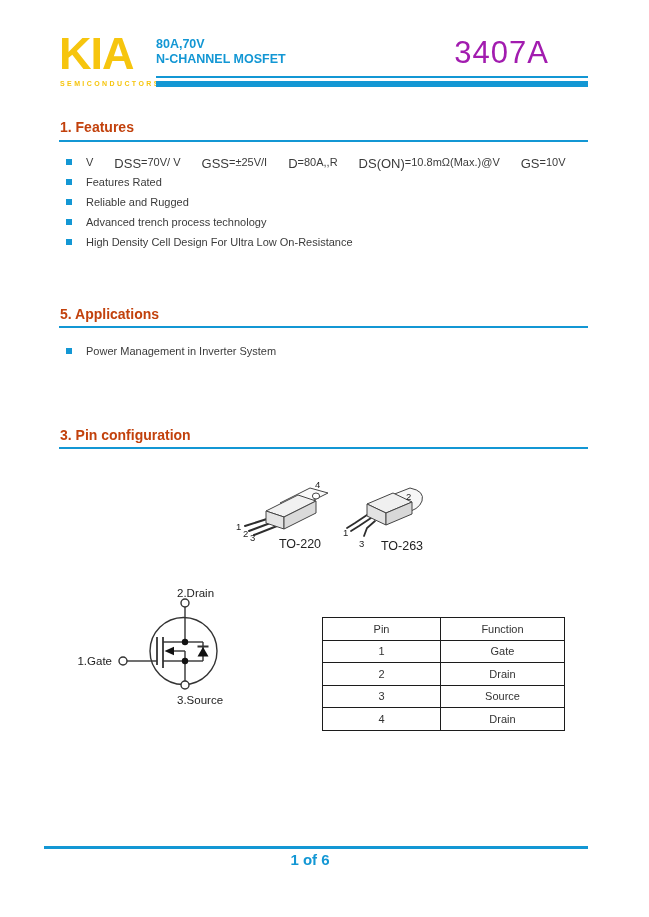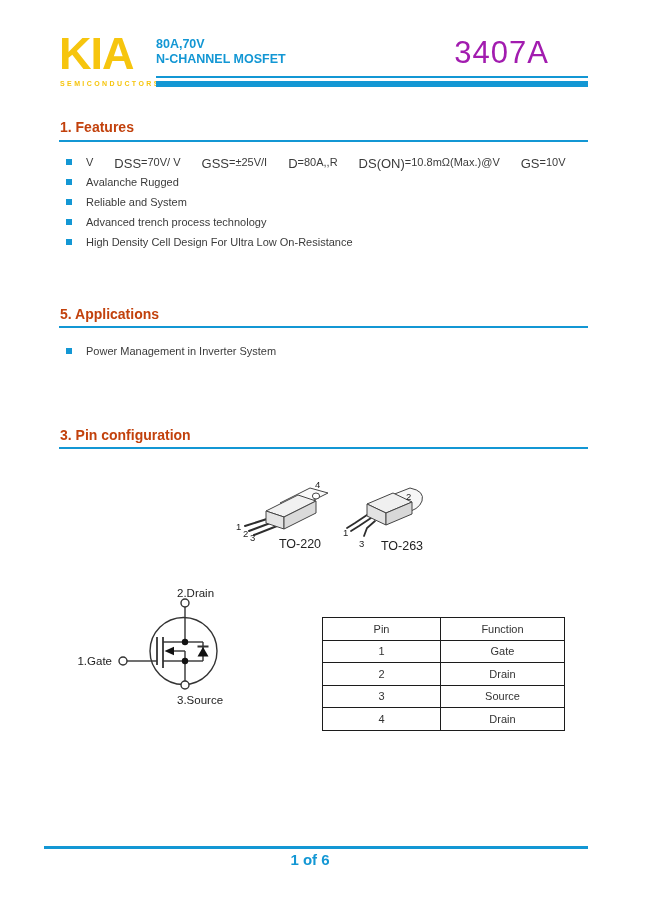--- a/index.html
+++ b/index.html
@@ -77,25 +77,25 @@
 
   <div class="abs sec-h feat-h">1. Features</div>
   <div class="abs rule feat-rule"></div>
   <div class="abs blist feat-list">
       <div class="feat-item">
         <span class="bullet"></span>
         <span>V<sub>DSS</sub>=70V/ V<sub>GSS</sub>=±25V/I<sub>D</sub>=80A,,R<sub>DS(ON)</sub>=10.8mΩ(Max.)@V<sub>GS</sub>=10V</span>
       </div>
       <div class="feat-item">
         <span class="bullet"></span>
-        <span>Avalanche Rugged</span>
-      </div>
-      <div class="feat-item">
-        <span class="bullet"></span>
-        <span>Reliable and System</span>
+        <span>Features Rated</span>
+      </div>
+      <div class="feat-item">
+        <span class="bullet"></span>
+        <span>Reliable and Rugged</span>
       </div>
       <div class="feat-item">
         <span class="bullet"></span>
         <span>Advanced trench process technology</span>
       </div>
       <div class="feat-item">
         <span class="bullet"></span>
         <span>High Density Cell Design For Ultra Low On-Resistance</span>
       </div>
     </div>

